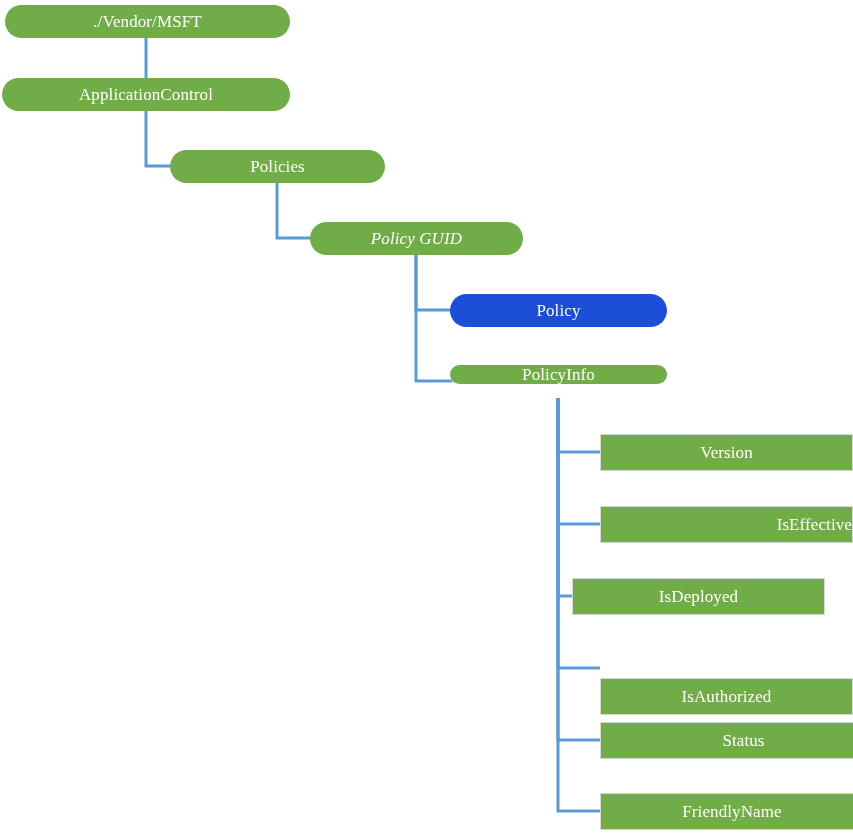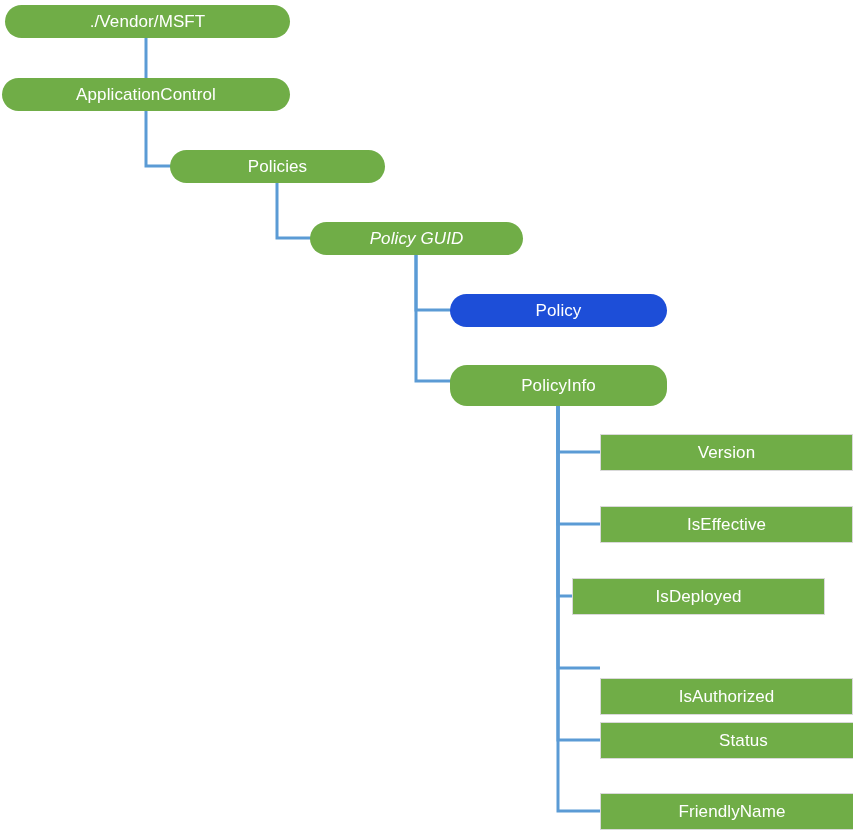--- a/index.html
+++ b/index.html
@@ -50,21 +50,21 @@
   .node.italic {
     font-style: italic;
   }
   .node-label {
     display: block;
   }
 </style>
 </head>
 <body>
 
-<div id="diagram-canvas" style="background: rgb(255, 255, 255);">
+<div id="diagram-canvas" style="background: rgb(255, 255, 255); font-family: Liberation Serif, serif;">
 
   <svg class="connector-layer" width="853" height="839" viewBox="0 0 853 839" xmlns="http://www.w3.org/2000/svg">
     <g id="connector-group" fill="none" stroke-linecap="butt" stroke-linejoin="miter">
         <path d="M 146 38 L 146 78" stroke="#5B9BD5" stroke-width="3" fill="none"></path>
         <path d="M 146 111 L 146 166 L 172 166" stroke="#5B9BD5" stroke-width="3" fill="none"></path>
         <path d="M 277 183 L 277 238 L 312 238" stroke="#5B9BD5" stroke-width="3" fill="none"></path>
         <path d="M 416 255 L 416 310 L 452 310" stroke="#5B9BD5" stroke-width="3" fill="none"></path>
         <path d="M 416 255 L 416 381 L 452 381" stroke="#5B9BD5" stroke-width="3" fill="none"></path>
         <path d="M 558 398 L 558 452 L 600 452" stroke="#5B9BD5" stroke-width="3" fill="none"></path>
         <path d="M 558 398 L 558 524 L 600 524" stroke="#5B9BD5" stroke-width="3" fill="none"></path>
@@ -84,27 +84,27 @@
       </div>
       <div class="node rounded" style="left: 170px; top: 150px; width: 215px; height: 33px; background: rgb(112, 173, 71); color: rgb(255, 255, 255);">
         <span class="node-label">Policies</span>
       </div>
       <div class="node rounded italic" style="left: 310px; top: 222px; width: 213px; height: 33px; background: rgb(112, 173, 71); color: rgb(255, 255, 255);">
         <span class="node-label">Policy GUID</span>
       </div>
       <div class="node rounded" style="left: 450px; top: 294px; width: 217px; height: 33px; background: #1d4ed8; color: rgb(255, 255, 255);">
         <span class="node-label">Policy</span>
       </div>
-      <div class="node rounded" style="left: 450px; top: 365px; width: 217px; height: 41px; background: rgb(112, 173, 71); color: rgb(255, 255, 255);">
+      <div class="node rounded" style="left: 450px; top: 365px; width: 217px; height: 19px; background: rgb(112, 173, 71); color: rgb(255, 255, 255);">
         <span class="node-label">PolicyInfo</span>
       </div>
       <div class="node rect" style="left: 600px; top: 434px; width: 253px; height: 37px; background: rgb(112, 173, 71); color: rgb(255, 255, 255); border-color: rgb(217, 217, 217);">
         <span class="node-label">Version</span>
       </div>
-      <div class="node rect" style="left: 600px; top: 506px; width: 253px; height: 37px; background: rgb(112, 173, 71); color: rgb(255, 255, 255); border-color: rgb(217, 217, 217);">
+      <div class="node rect" style="left: 600px; top: 506px; width: 253px; height: 37px; background: rgb(112, 173, 71); color: rgb(255, 255, 255); border-color: rgb(217, 217, 217); justify-content: flex-end;">
         <span class="node-label">IsEffective</span>
       </div>
       <div class="node rect" style="left: 572px; top: 578px; width: 253px; height: 37px; background: rgb(112, 173, 71); color: rgb(255, 255, 255); border-color: rgb(217, 217, 217);">
         <span class="node-label">IsDeployed</span>
       </div>
       <div class="node rect" style="left: 600px; top: 650px; width: 253px; height: 37px; background: rgb(112, 173, 71); color: rgb(255, 255, 255); border-color: rgb(217, 217, 217); margin-top: 28px;">
         <span class="node-label">IsAuthorized</span>
       </div>
       <div class="node rect" style="left: 600px; top: 722px; width: 287px; height: 37px; background: rgb(112, 173, 71); color: rgb(255, 255, 255); border-color: rgb(217, 217, 217);">
         <span class="node-label">Status</span>

